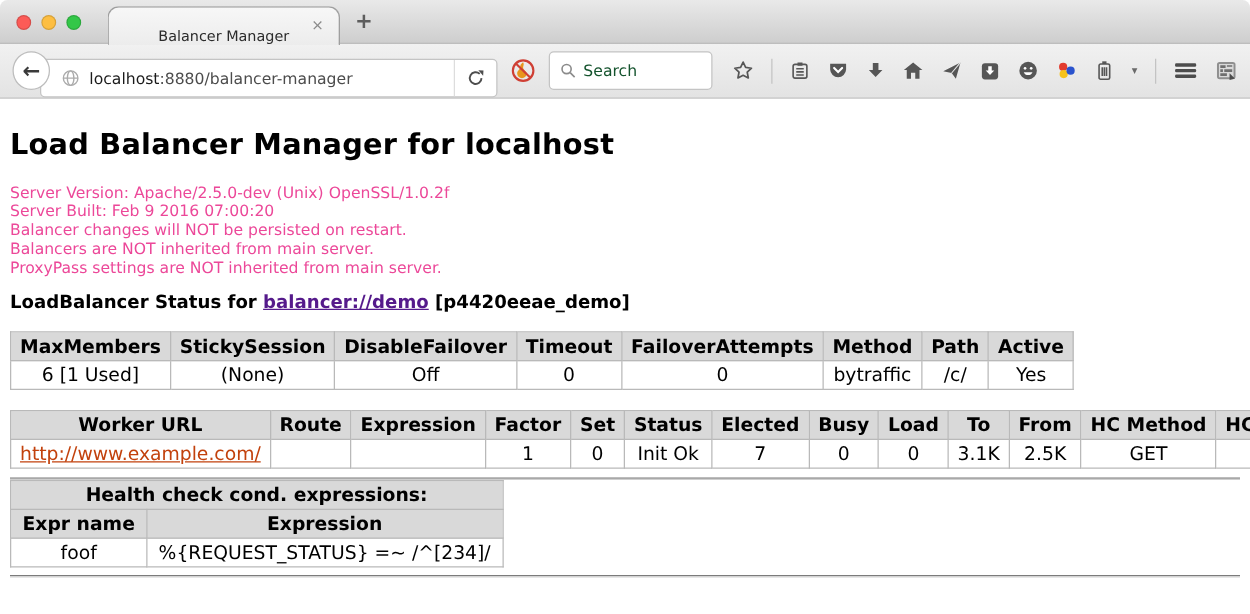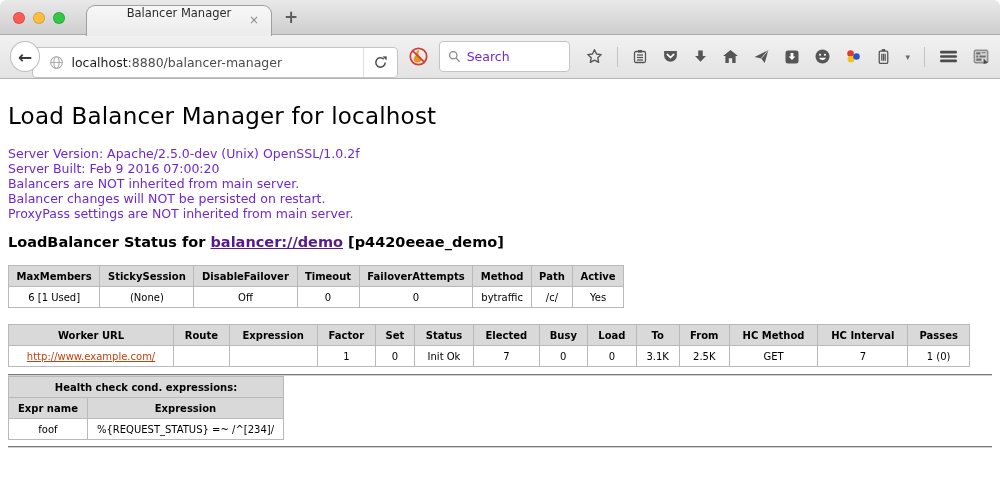--- a/index.html
+++ b/index.html
@@ -10,21 +10,21 @@
   
   .tabbar { position:relative; height:35px;
             background:linear-gradient(#e9e9e9,#cecece);
             border-bottom:1px solid #a9a9a9; }
   .traffic { position:absolute; left:13px; top:12px; display:flex; gap:8px; }
   .traffic span { width:12px; height:12px; border-radius:50%; display:block;
                   border:1px solid rgba(0,0,0,.15); }
   .tab { position:absolute; left:86px; top:5px; width:186px; height:31px;
          background:linear-gradient(#f7f7f7,#ececec);
          border:1px solid #9f9f9f; border-bottom:none;
-         border-radius:9px 9px 0 0; display:flex; align-items:flex-start;
+         border-radius:9px 9px 0 0; display:flex; align-items:flex-end;
          justify-content:center; font-size:11.5px; color:#2b2b2b; }
   .tab-close { position:absolute; right:12px; top:8px; color:#8a8a8a;
                font-size:12px; line-height:12px; cursor:default; }
   .newtab { position:absolute; left:284px; top:7px; color:#5d5d5d;
             font-size:17px; font-weight:bold; }
 
   
   .navbar { height:44px; background:linear-gradient(#f1f1f1,#e3e3e3);
             border-bottom:1px solid #b3b3b3; display:flex; align-items:center;
             padding:0 10px; }
@@ -38,35 +38,35 @@
   .urlbar .globe { margin-right:7px; display:flex; }
   .url-text { font-size:12.5px; flex:1; white-space:nowrap; overflow:hidden; }
   .url-domain { color:#1b1b1b; }
   .url-path { color:#4c4c4c; }
   .reload { border-left:1px solid #ddd; padding:0 9px; display:flex; height:100%;
             align-items:center; }
   .fireblock { margin:0 10px; display:flex; }
   .searchbar { width:134px; height:31px; background:#fff; border:1px solid #c4c4c4;
                border-radius:4px; display:flex; align-items:center; padding:0 8px;
                gap:6px; }
-  .search-ph { font-size:12.5px; color:#6d28d9; }
+  .search-ph { font-size:12.5px; color:#14532d; }
   .tools { display:flex; align-items:center; gap:14px; margin-left:16px; }
   .tools .sep { width:1px; height:20px; background:#c3c3c3; }
   .icon { display:flex; align-items:center; }
   .caret { font-size:9px; color:#6a6a6a; }
 
   
   .page { background:#fff; height:411px; padding:0 8px; color:#000; }
-  h1 { font-size:23px; font-weight:normal; padding-top:24px; letter-spacing:.2px; }
-  .info { margin-top:17px; font-size:12.5px; line-height:15px; color:#6d28d9; }
+  h1 { font-size:23px; font-weight:bold; padding-top:24px; letter-spacing:.2px; }
+  .info { margin-top:17px; font-size:12.5px; line-height:15px; color:#ec4899; }
   h3 { margin-top:13px; font-size:14.5px; font-weight:bold; }
   a.lnk { color:#551a8b; text-decoration:underline; font-weight:bold; }
   a.wlnk { color:#c2410c; text-decoration:underline; }
 
-  table.tbl { border-collapse:collapse; font-size:10px; margin-top:15px;
+  table.tbl { border-collapse:collapse; font-size:15px; margin-top:15px;
               border:1px solid #7e7e7e;padding-left:40px; }
   table.tbl th, table.tbl td { border:1px solid #b9b9b9; padding:2px 7px;
               height:21px; text-align:center; white-space:nowrap; }
   table.tbl th { background:#d9d9d9; font-weight:bold; }
   td.left { text-align:left; }
   table.balancer { width:616px; }
   table.worker { width:962px; margin-top:16px; }
   table.health { margin-top:0; }
   table.health td, table.health th { padding:2px 9px; }
   hr.rule { border:none; border-top:2px groove #cfcfcf; margin:7px 0 0 0; }
@@ -214,22 +214,22 @@
       </span>
     </div>
   </div>
 
   <div class="page">
     <h1>Load Balancer Manager for localhost</h1>
 
     <div class="info">
       <div>Server Version: Apache/2.5.0-dev (Unix) OpenSSL/1.0.2f</div>
       <div>Server Built: Feb 9 2016 07:00:20</div>
+      <div>Balancer changes will NOT be persisted on restart.</div>
       <div>Balancers are NOT inherited from main server.</div>
-      <div>Balancer changes will NOT be persisted on restart.</div>
       <div>ProxyPass settings are NOT inherited from main server.</div>
     </div>
 
     <h3><span>LoadBalancer Status for </span><a href="#" class="lnk">balancer://demo</a><span> [p4420eeae_demo]</span></h3>
 
     <table class="tbl balancer">
       <tbody>
           <tr>
         <th>MaxMembers</th>
         <th>StickySession</th>

